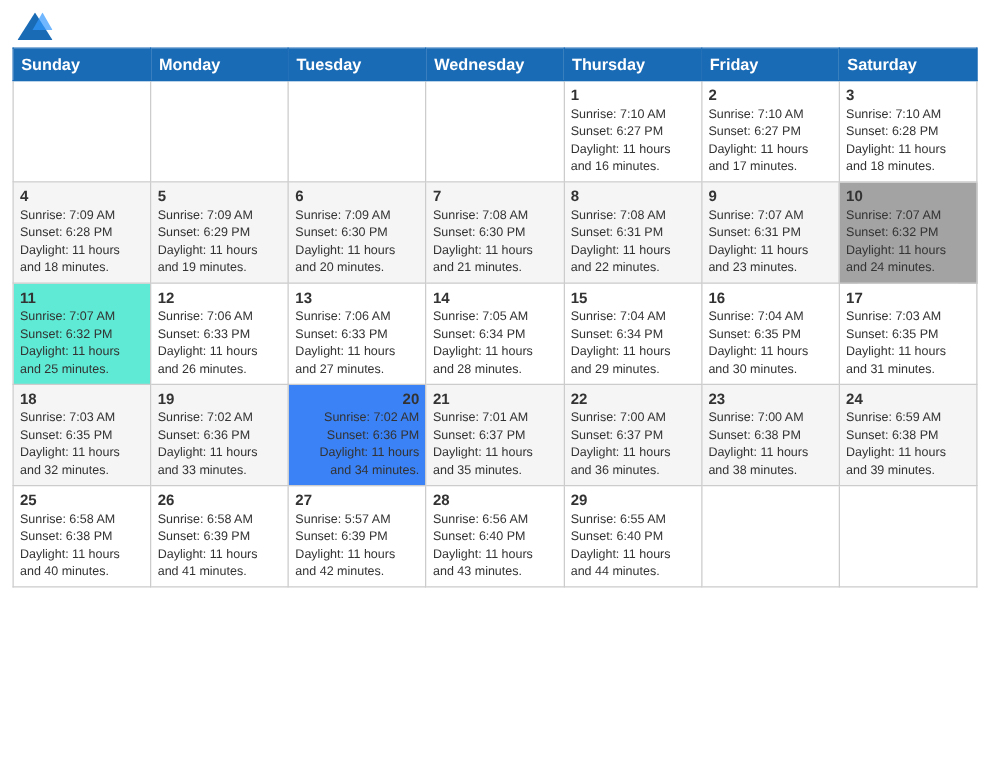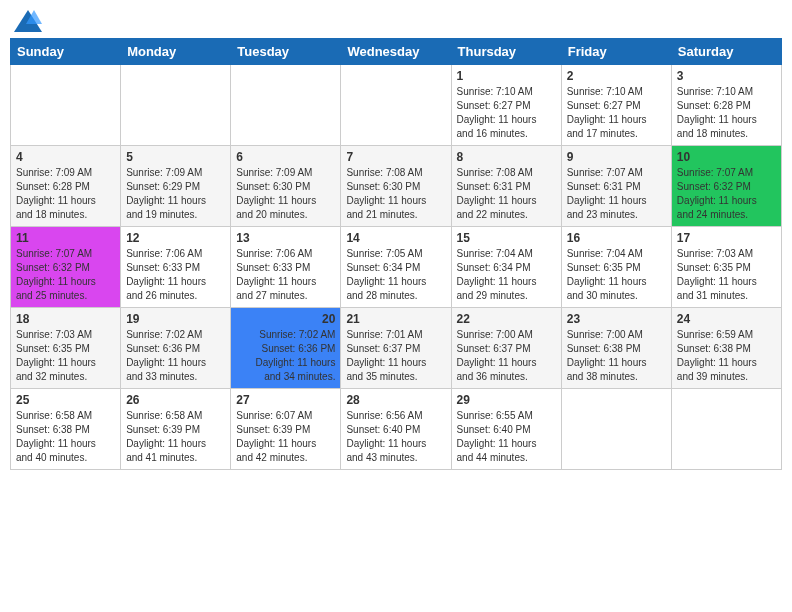--- a/index.html
+++ b/index.html
@@ -178,30 +178,30 @@
 Daylight: 11 hours
 and 22 minutes.</div>
         </td>
         <td style="background-color: rgb(245, 245, 245);">
           <span class="day-num">9</span>
           <div class="day-info" style="white-space: pre-line;">Sunrise: 7:07 AM
 Sunset: 6:31 PM
 Daylight: 11 hours
 and 23 minutes.</div>
         </td>
-        <td style="background-color: #22c55e;">
+        <td style="background-color: #a3a3a3;">
           <span class="day-num">10</span>
           <div class="day-info" style="white-space: pre-line;">Sunrise: 7:07 AM
 Sunset: 6:32 PM
 Daylight: 11 hours
 and 24 minutes.</div>
         </td>
       </tr>
       <tr>
-        <td style="background-color: #d946ef;">
+        <td style="background-color: #5eead4;">
           <span class="day-num">11</span>
           <div class="day-info" style="white-space: pre-line;">Sunrise: 7:07 AM
 Sunset: 6:32 PM
 Daylight: 11 hours
 and 25 minutes.</div>
         </td>
         <td style="background-color: rgb(255, 255, 255);">
           <span class="day-num">12</span>
           <div class="day-info" style="white-space: pre-line;">Sunrise: 7:06 AM
 Sunset: 6:33 PM
@@ -305,21 +305,21 @@
         </td>
         <td style="background-color: rgb(255, 255, 255);">
           <span class="day-num">26</span>
           <div class="day-info" style="white-space: pre-line;">Sunrise: 6:58 AM
 Sunset: 6:39 PM
 Daylight: 11 hours
 and 41 minutes.</div>
         </td>
         <td style="background-color: rgb(255, 255, 255);">
           <span class="day-num">27</span>
-          <div class="day-info" style="white-space: pre-line;">Sunrise: 6:07 AM
+          <div class="day-info" style="white-space: pre-line;">Sunrise: 5:57 AM
 Sunset: 6:39 PM
 Daylight: 11 hours
 and 42 minutes.</div>
         </td>
         <td style="background-color: rgb(255, 255, 255);">
           <span class="day-num">28</span>
           <div class="day-info" style="white-space: pre-line;">Sunrise: 6:56 AM
 Sunset: 6:40 PM
 Daylight: 11 hours
 and 43 minutes.</div>

